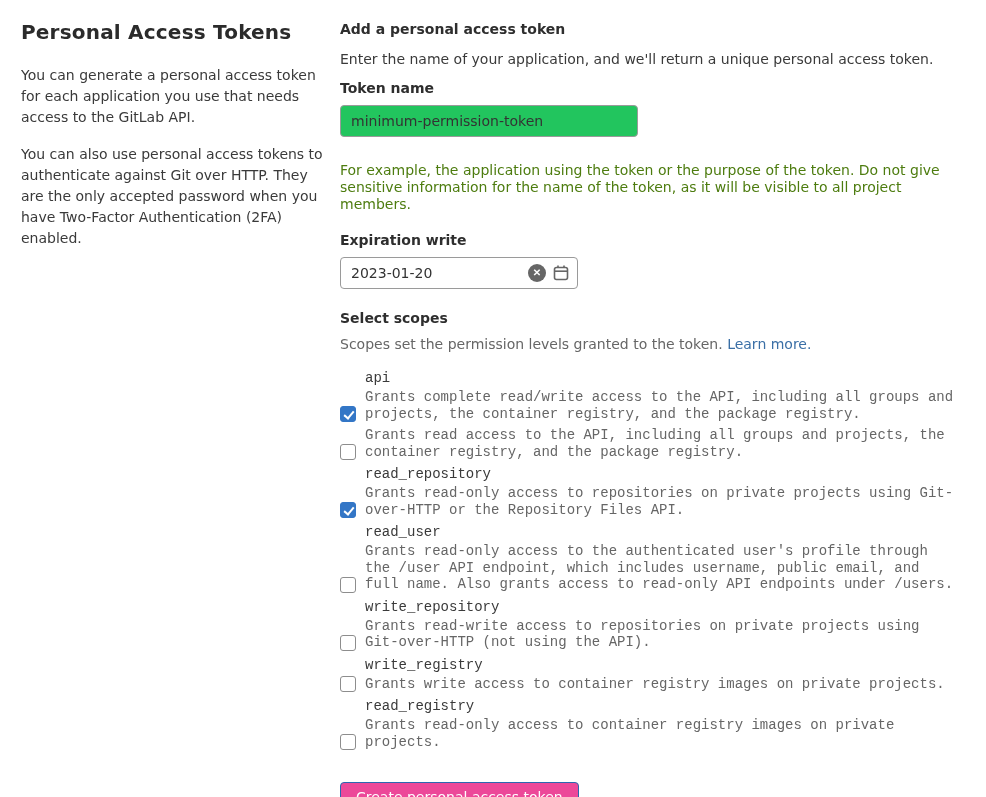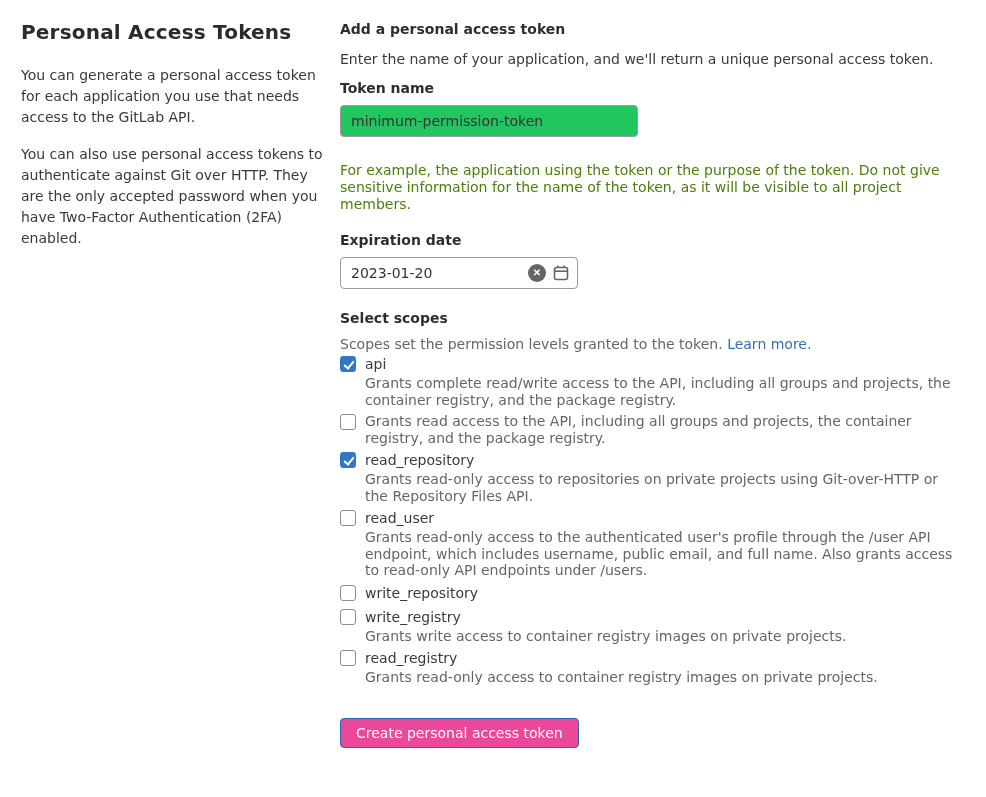--- a/index.html
+++ b/index.html
@@ -53,24 +53,24 @@
   .date-value { flex: 1 1 auto; font-size: 14px; color: #333333; }
   .clear-btn {
     width: 18px; height: 18px; border-radius: 50%;
     background: #666666; color: #ffffff;
     display: flex; align-items: center; justify-content: center;
     font-size: 10px; font-weight: bold; line-height: 1;
     margin-right: 7px; cursor: pointer; border: none; flex: 0 0 auto;
   }
   .cal-btn { background: none; border: none; padding: 0; cursor: pointer; display: flex; flex: 0 0 auto; }
 
-  .scopes-help { font-size: 14px; color: #666666; line-height: 19px; }
+  .scopes-help { font-size: 14px; color: #666666; line-height: 19px; margin-bottom: 14px; }
   .scopes-help a { color: #3a6fa6; text-decoration: none; cursor: pointer; }
 
-  .scope-row { display: flex; align-items: flex-start; margin-bottom: 4px; }
+  .scope-row { display: flex; align-items: flex-end; margin-bottom: 4px; font-family: Liberation Mono, monospace; }
   .checkbox {
     width: 16px; height: 16px; flex: 0 0 16px;
     border: 1px solid #8d8d8d; border-radius: 3px;
     margin-top: 2px; position: relative; background: #fff; cursor: pointer;
   }
   .checkbox.checked { background: #3376c6; border-color: #3376c6; }
   .checkbox.checked::after {
     content: ""; position: absolute; left: 5px; top: 1.5px;
     width: 4px; height: 8px;
     border: solid #ffffff; border-width: 0 2px 2px 0;
@@ -100,21 +100,21 @@
   </aside>
 
   <main class="right-col">
     <h2 class="form-heading">Add a personal access token</h2>
     <p class="form-subheading">Enter the name of your application, and we'll return a unique personal access token.</p>
 
     <div class="field-label">Token name</div>
     <input class="text-input" type="text" value="minimum-permission-token" style="">
     <p class="field-help">For example, the application using the token or the purpose of the token. Do not give sensitive information for the name of the token, as it will be visible to all project members.</p>
 
-    <div class="field-label section-gap-sm">Expiration date</div>
+    <div class="field-label section-gap-sm">Expiration write</div>
     <div class="date-input">
       <span class="date-value">2023-01-20</span>
       <button class="clear-btn">✕</button>
       <button class="cal-btn">
         <svg width="16" height="16" viewBox="0 0 16 16" fill="none">
           <rect x="1.5" y="2.5" width="13" height="12" rx="2" stroke="#666666" stroke-width="1.6"></rect>
           <line x1="2" y1="6.2" x2="14" y2="6.2" stroke="#666666" stroke-width="1.6"></line>
           <line x1="5" y1="0.5" x2="5" y2="3" stroke="#666666" stroke-width="1.6"></line>
           <line x1="11" y1="0.5" x2="11" y2="3" stroke="#666666" stroke-width="1.6"></line>
         </svg>
@@ -156,20 +156,21 @@
     <div class="scope-text">
       <span class="scope-label">read_user</span>
       <div class="scope-desc">Grants read-only access to the authenticated user's profile through the /user API endpoint, which includes username, public email, and full name. Also grants access to read-only API endpoints under /users.</div>
     </div>
   </div>
 
   <div class="scope-row">
     <span class="checkbox"></span>
     <div class="scope-text">
       <span class="scope-label">write_repository</span>
+      <div class="scope-desc">Grants read-write access to repositories on private projects using Git-over-HTTP (not using the API).</div>
     </div>
   </div>
 
   <div class="scope-row">
     <span class="checkbox"></span>
     <div class="scope-text">
       <span class="scope-label">write_registry</span>
       <div class="scope-desc">Grants write access to container registry images on private projects.</div>
     </div>
   </div>

